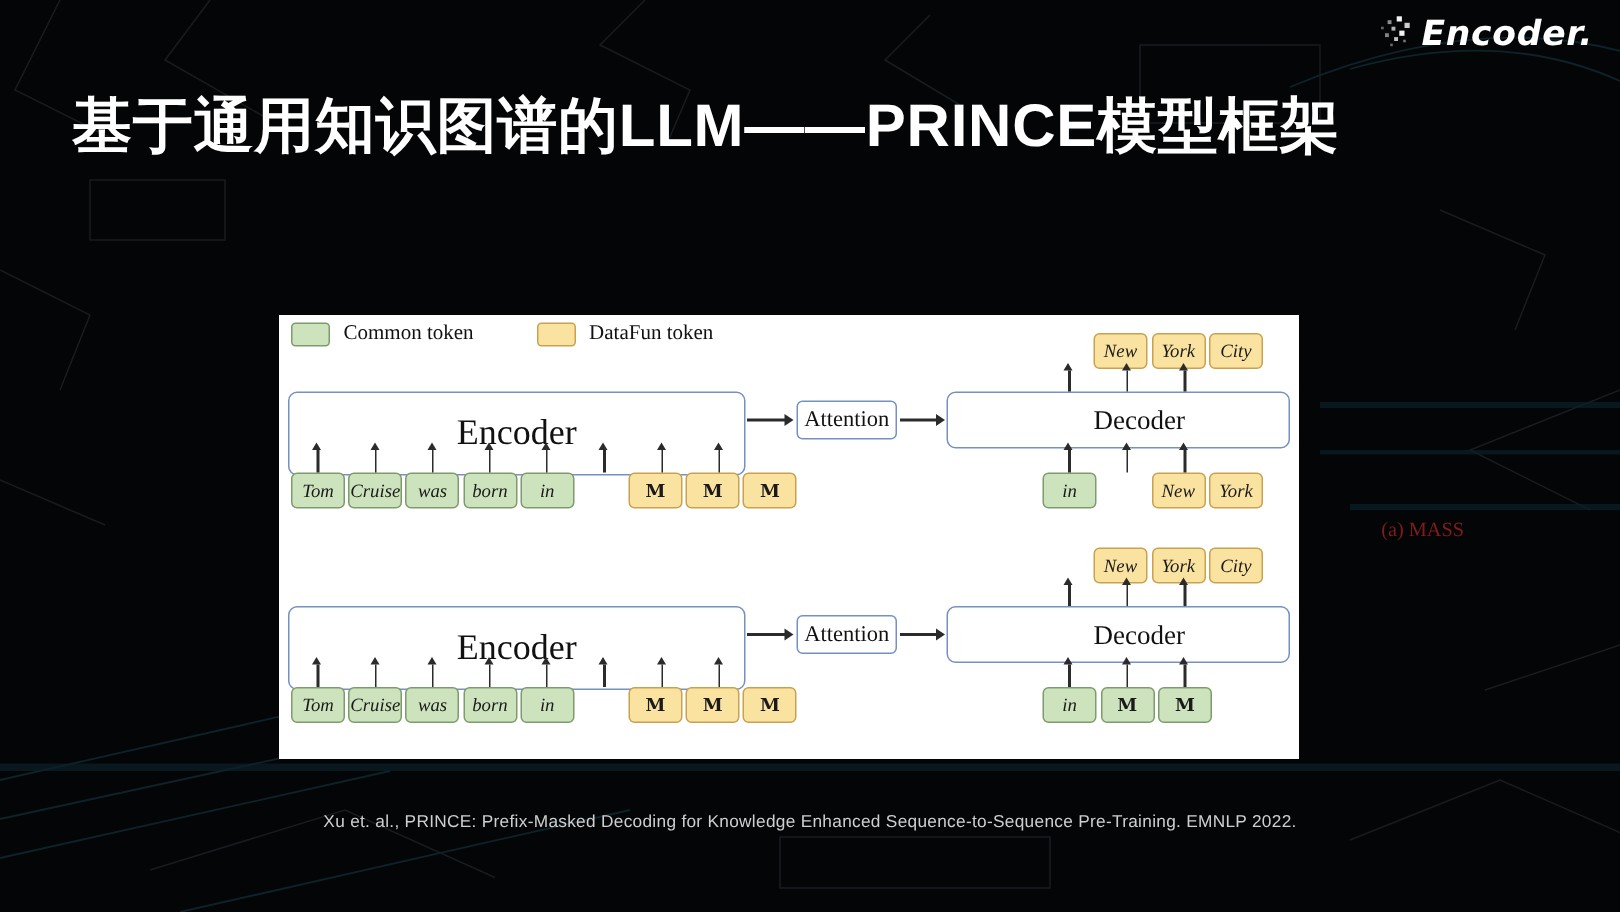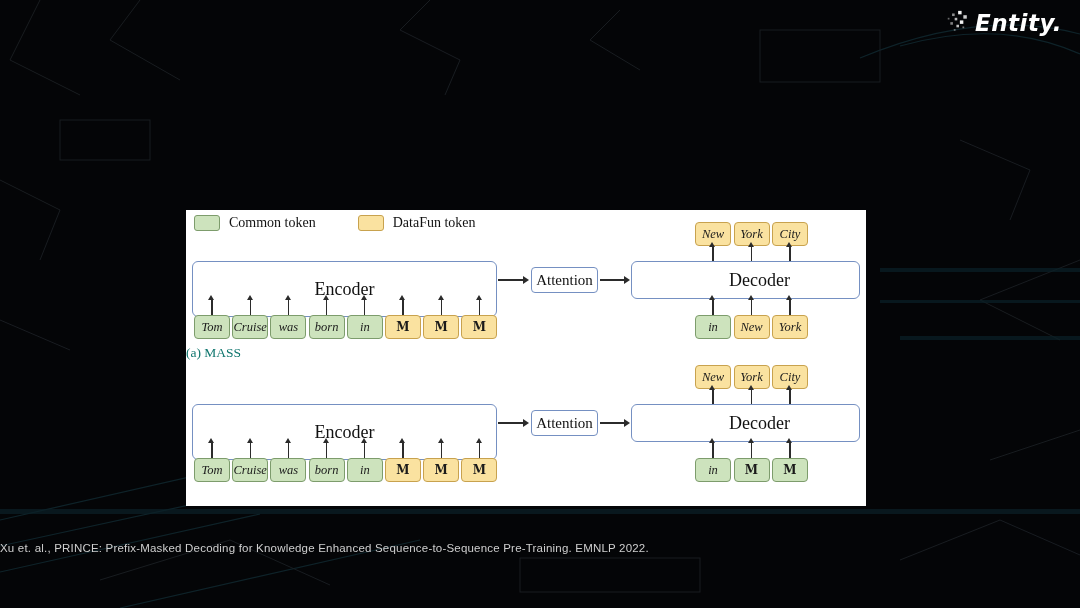--- a/index.html
+++ b/index.html
@@ -27,46 +27,46 @@
   .swatch.common{background:var(--common-fill);border:1.3px solid var(--common-border);}
   .swatch.entity{background:var(--entity-fill);border:1.3px solid var(--entity-border);}
   .legend-label{font-family:"Liberation Serif",serif;font-size:14px;color:#111;}
 
   .diagram{position:absolute;left:0;width:680px;height:143px;}
   #dia0{top:12px;} #dia1{top:155px;}
 
   .box{position:absolute;background:#fff;border:1.4px solid var(--box-border);border-radius:6px;
        display:flex;align-items:center;justify-content:center;
        font-family:"Liberation Serif",serif;color:#111;box-sizing:border-box;}
-  .enc{left:6px;top:39px;width:305px;height:56px;font-size:18px;}
+  .enc{left:6px;top:39px;width:305px;height:56px;font-size:24px;}
   .att{left:345px;top:45px;width:67px;height:26px;font-size:15px;border-radius:4px;}
   .dec{left:445px;top:39px;width:229px;height:38px;font-size:18px;padding-left:28px;}
 
   .harrow{position:absolute;top:57px;height:1.5px;background:#2b2b2b;}
   .harrow::after{content:"";position:absolute;right:-5px;top:-3.3px;
                  border-left:6px solid #2b2b2b;border-top:4px solid transparent;border-bottom:4px solid transparent;}
   .ha1{left:312px;width:26px;}
   .ha2{left:414px;width:25px;}
 
   .token{position:absolute;width:36px;height:24px;border-radius:4px;box-sizing:border-box;
          display:flex;align-items:center;justify-content:center;
          font-family:"Liberation Serif",serif;font-style:italic;font-size:12.5px;color:#1a1a1a;}
   .token.common{background:var(--common-fill);border:1.3px solid var(--common-border);}
-  .token.entity{background:var(--entity-fill);border:1.3px solid var(--entity-border);}
+  .token.entity{background:var(--entity-fill);border:1.3px solid var(--entity-border);margin-left:34px;}
   .token.mask{font-style:normal;font-weight:bold;font-family:"DejaVu Serif",serif;font-size:12px;}
 
   .varrow{position:absolute;width:1.3px;background:#2b2b2b;}
   .varrow::before{content:"";position:absolute;top:-5px;left:-3px;
                   border-left:3.6px solid transparent;border-right:3.6px solid transparent;
                   border-bottom:5.5px solid #2b2b2b;}
 
-  .caption{position:absolute;left:0;width:790px;top:123px;text-align:left;
-           font-family:"Liberation Serif",serif;font-size:13.5px;color:#0f766e;}
-
-  .citation{position:absolute;left:0;top:542px;width:1080px;text-align:left;
+  .caption{position:absolute;left:0;width:790px;top:123px;text-align:right;
+           font-family:"Liberation Serif",serif;font-size:13.5px;color:#7f1d1d;}
+
+  .citation{position:absolute;left:0;top:542px;width:1080px;text-align:center;
             font-size:11.5px;color:#cfcfcf;letter-spacing:.2px;}
 </style>
 </head>
 <body>
 
 <div class="slide" style="--common-fill: #cde3bd; --common-border: #7d9c6c; --entity-fill: #fae2a0; --entity-border: #c8a24e; --box-border: #7590c2; --accent: #ff4e00;">
 
   <svg class="bg" width="1080" height="608" viewBox="0 0 1080 608">
     <g stroke="#14333c" stroke-width="1.2" fill="none" opacity="0.65">
       <path d="M 860 58 Q 980 8 1080 34"></path>
@@ -108,23 +108,24 @@
         <rect x="20" y="6" width="4" height="4" opacity="0.8"></rect>
         <rect x="2" y="9" width="2" height="2" opacity="0.4"></rect>
         <rect x="10" y="9" width="3" height="3" opacity="0.7"></rect>
         <rect x="16" y="12" width="4" height="4" opacity="0.95"></rect>
         <rect x="5" y="14" width="3" height="3" opacity="0.5"></rect>
         <rect x="12" y="17" width="3" height="3" opacity="0.75"></rect>
         <rect x="19" y="19" width="2" height="2" opacity="0.45"></rect>
         <rect x="9" y="22" width="2" height="2" opacity="0.4"></rect>
       </g>
     </svg>
-    <span class="logo-text">Entity.</span>
+    <span class="logo-text">Encoder.</span>
   </div>
 
+  <div class="title">基于通用知识图谱的LLM——PRINCE模型框架</div>
 
   <div class="panel">
     <div class="legend">
       <div class="legend-item">
         <span class="swatch common"></span>
         <span class="legend-label">Common token</span>
       </div>
       <div class="legend-item">
         <span class="swatch entity"></span>
         <span class="legend-label">DataFun token</span>

